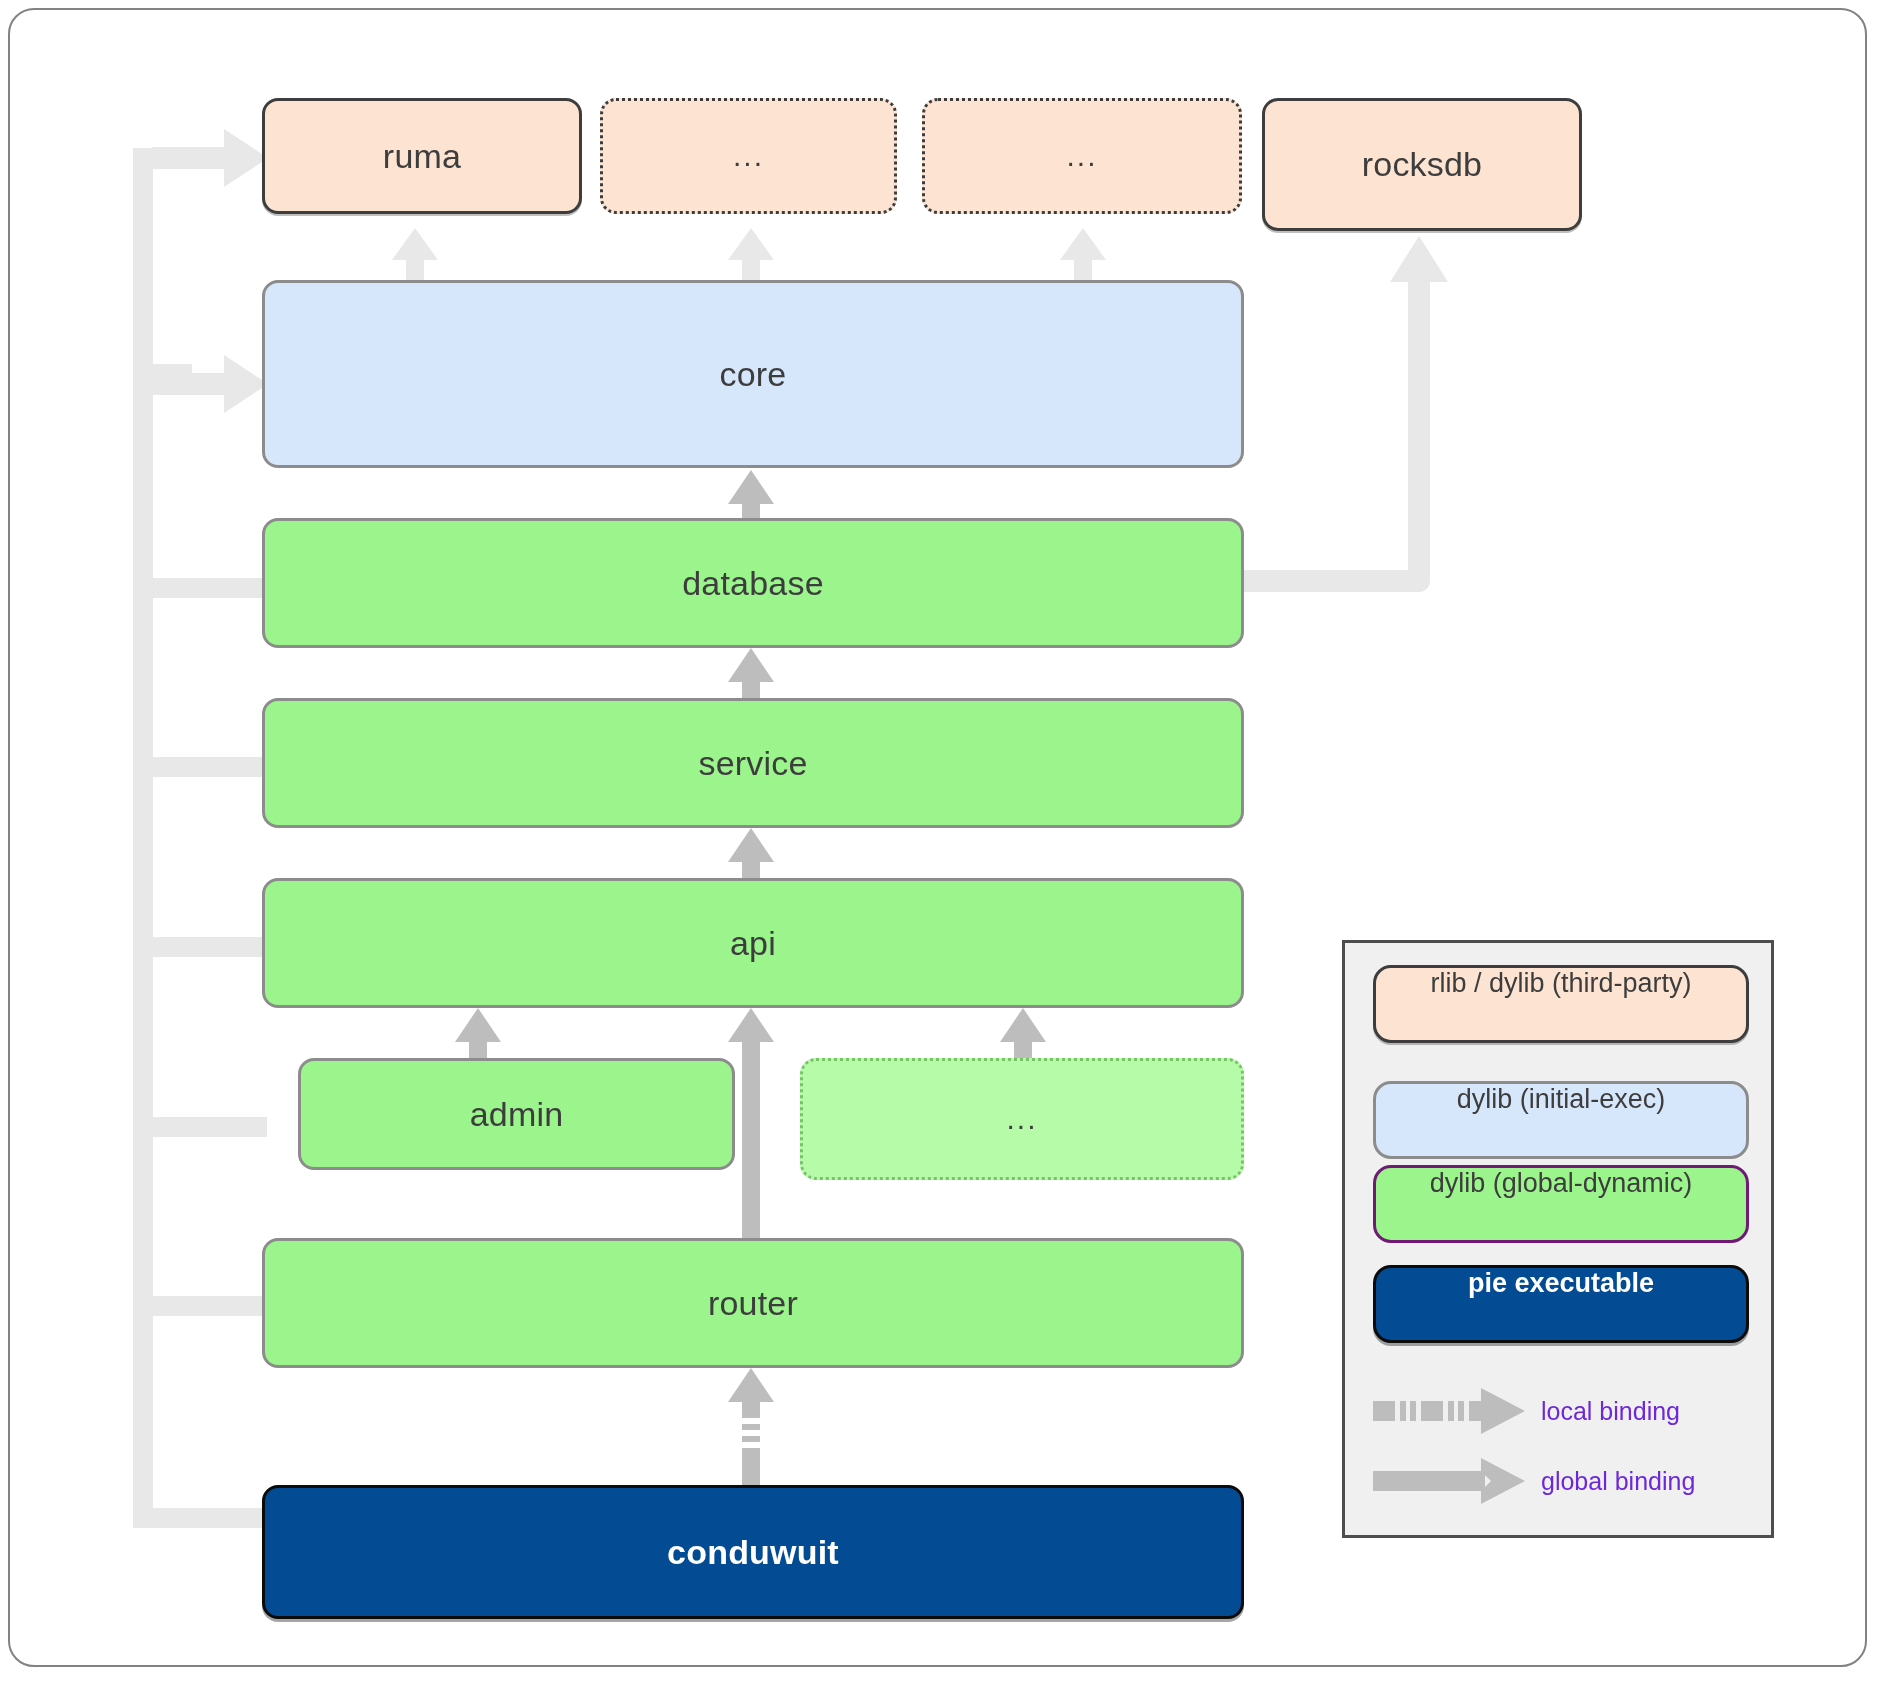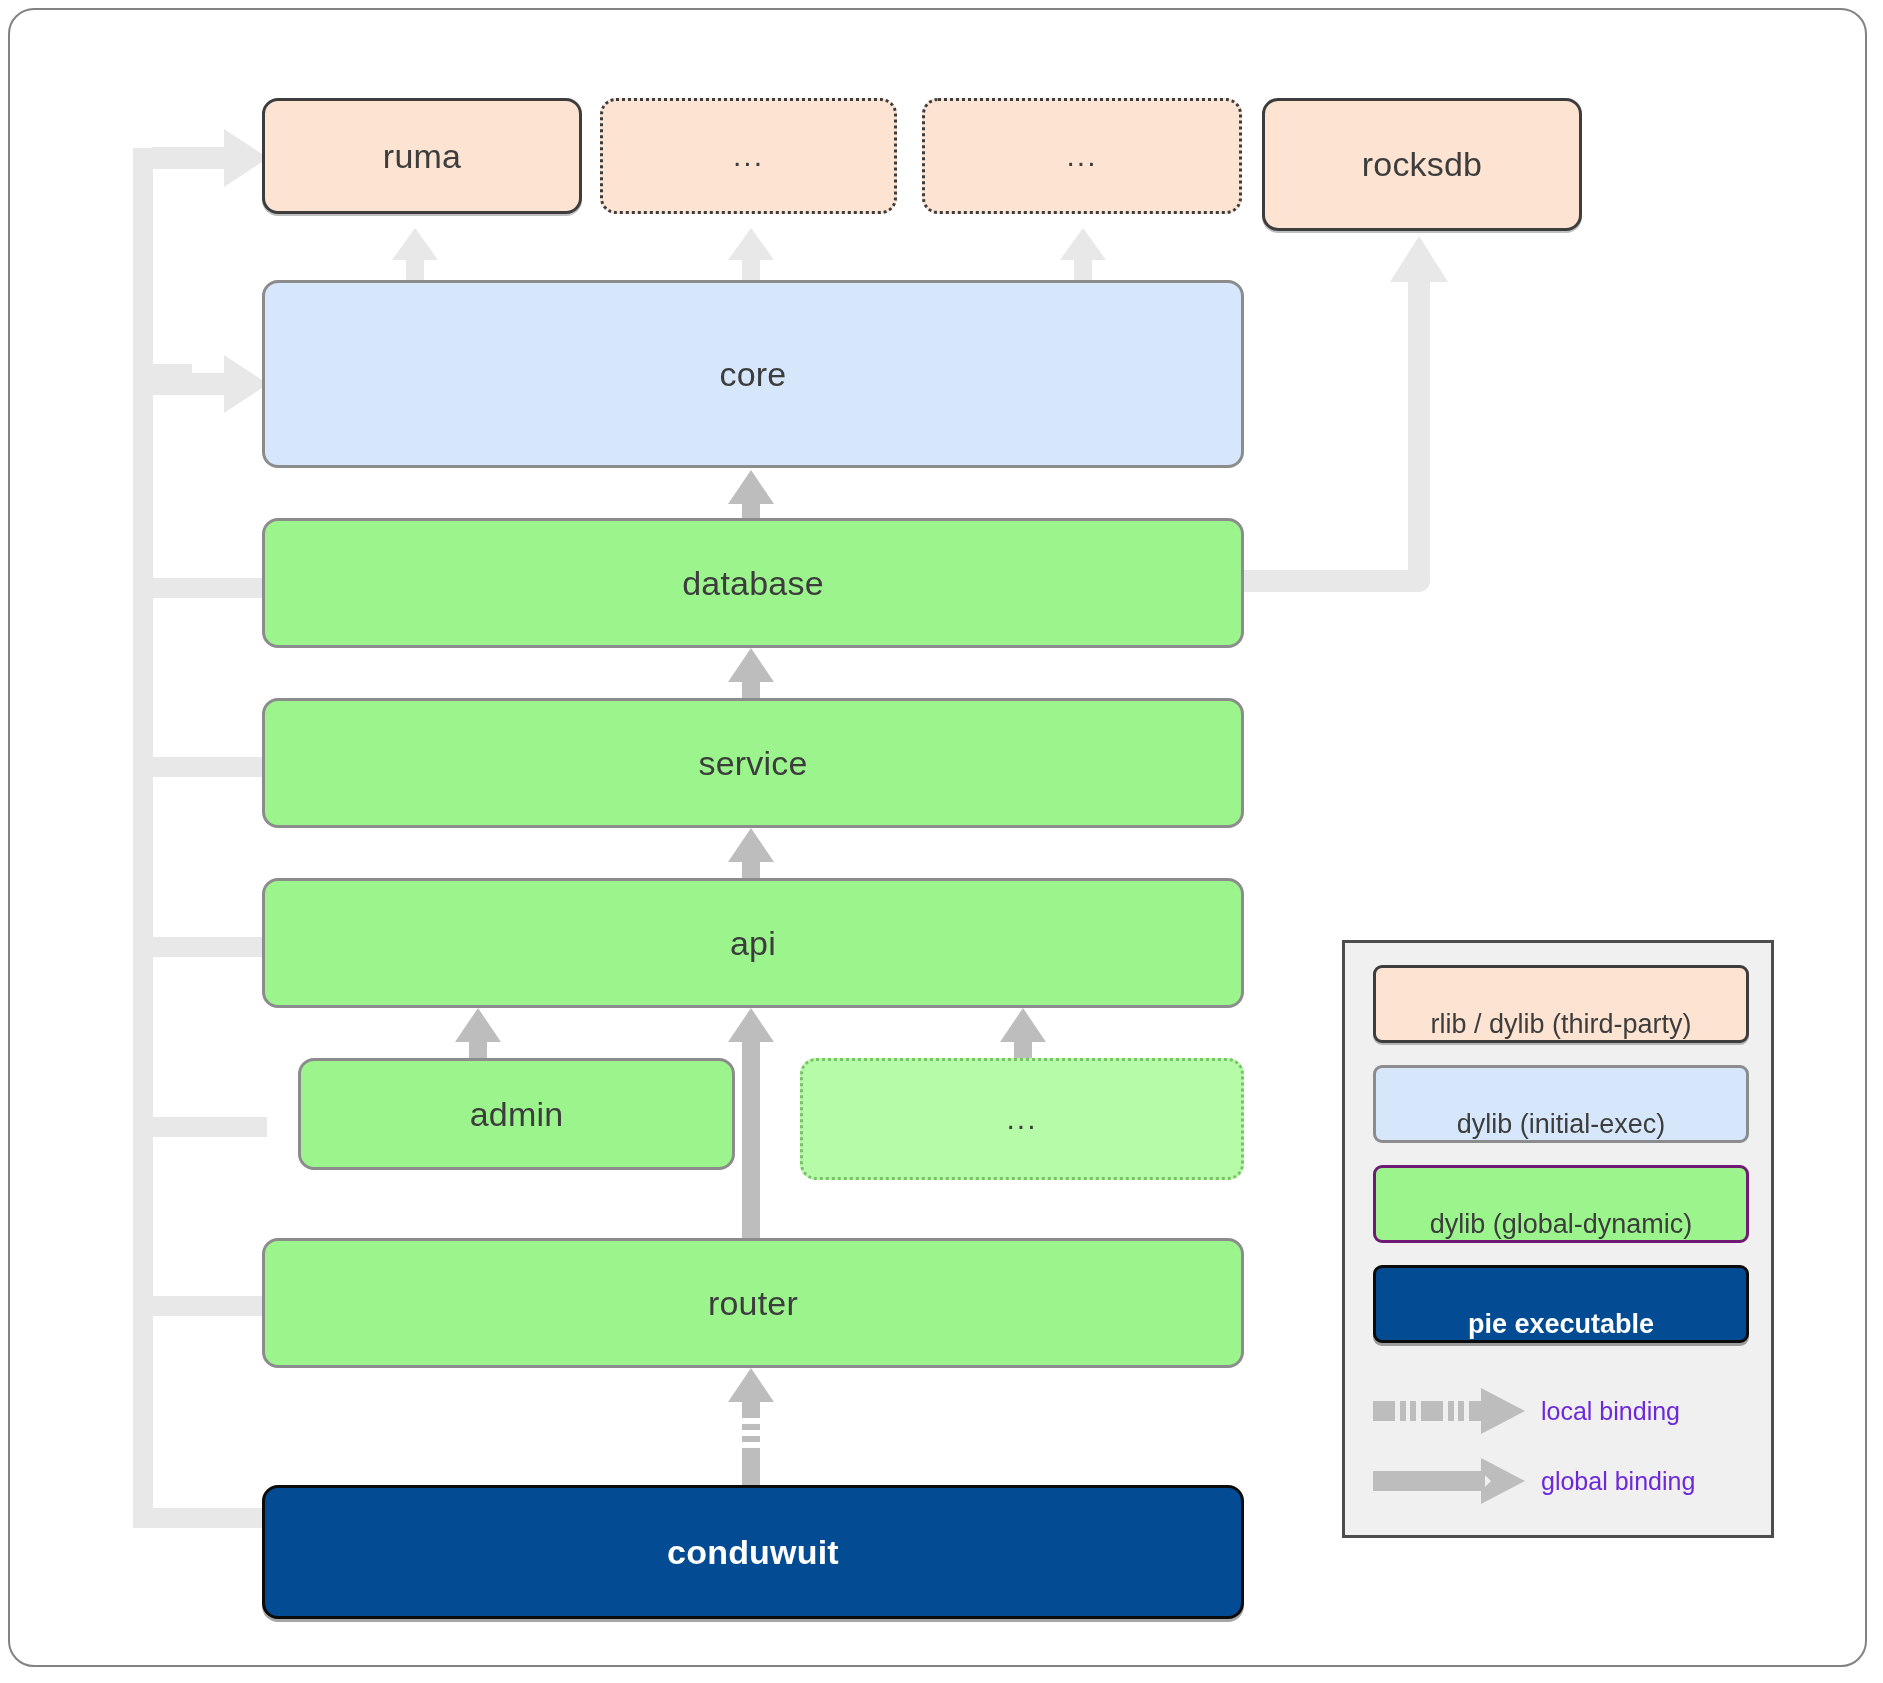--- a/index.html
+++ b/index.html
@@ -103,30 +103,30 @@
     background: #f0f0f0;
     border: 3px solid #4d4d4d;
     box-sizing: border-box;
     z-index: 6;
   }
   .legend-item {
     position: absolute;
     left: 28px;
     width: 376px;
     height: 78px;
-    border-radius: 9px;
+    border-radius: 18px;
     box-sizing: border-box;
     display: flex;
-    align-items: flex-end;
+    align-items: flex-start;
     justify-content: center;
     font-size: 27px;
     color: #3d3d3d;
   }
   .legend-item.li0 { top: 22px;  background:#fde4d2; border:3px solid #3d3d3d; box-shadow: 0 2px 0 rgba(0,0,0,0.25);}
-  .legend-item.li1 { top: 122px; background:#d6e6fb; border:3px solid #8c8c8c; }
+  .legend-item.li1 { top: 138px; background:#d6e6fb; border:3px solid #8c8c8c; }
   .legend-item.li2 { top: 222px; background:#9bf48c; border:3px solid #701a75; }
   .legend-item.li3 { top: 322px; background:#034b93; border:3px solid #0b0b0b; color:#ffffff; font-weight:bold; box-shadow: 0 3px 0 rgba(0,0,0,0.35);}
   .legend-row {
     position: absolute;
     left: 28px;
     width: 376px;
     height: 60px;
     display: flex;
     align-items: center;
   }

